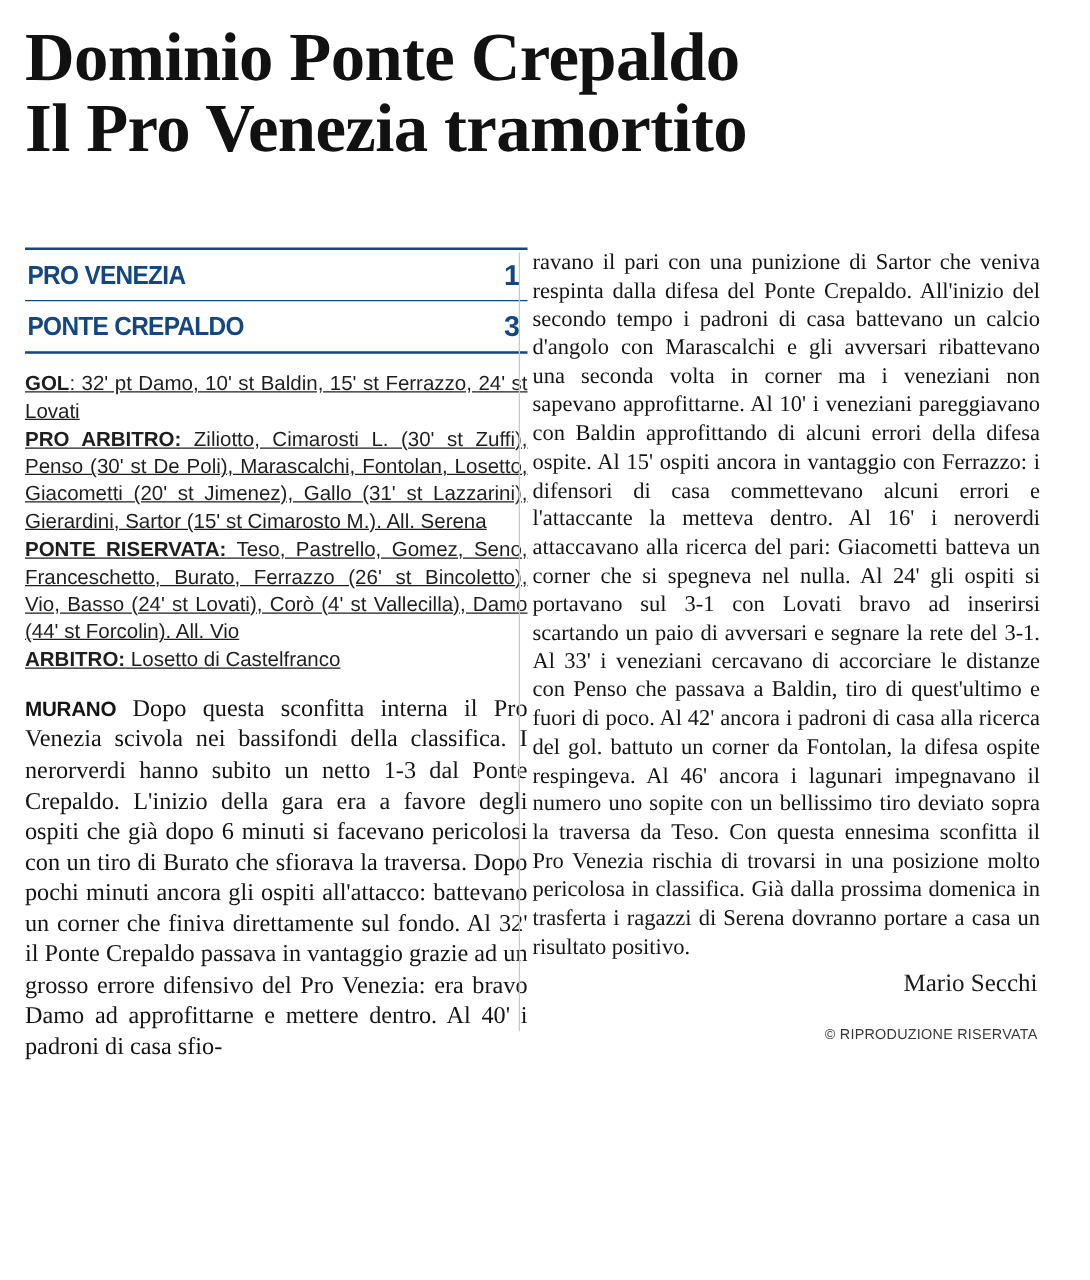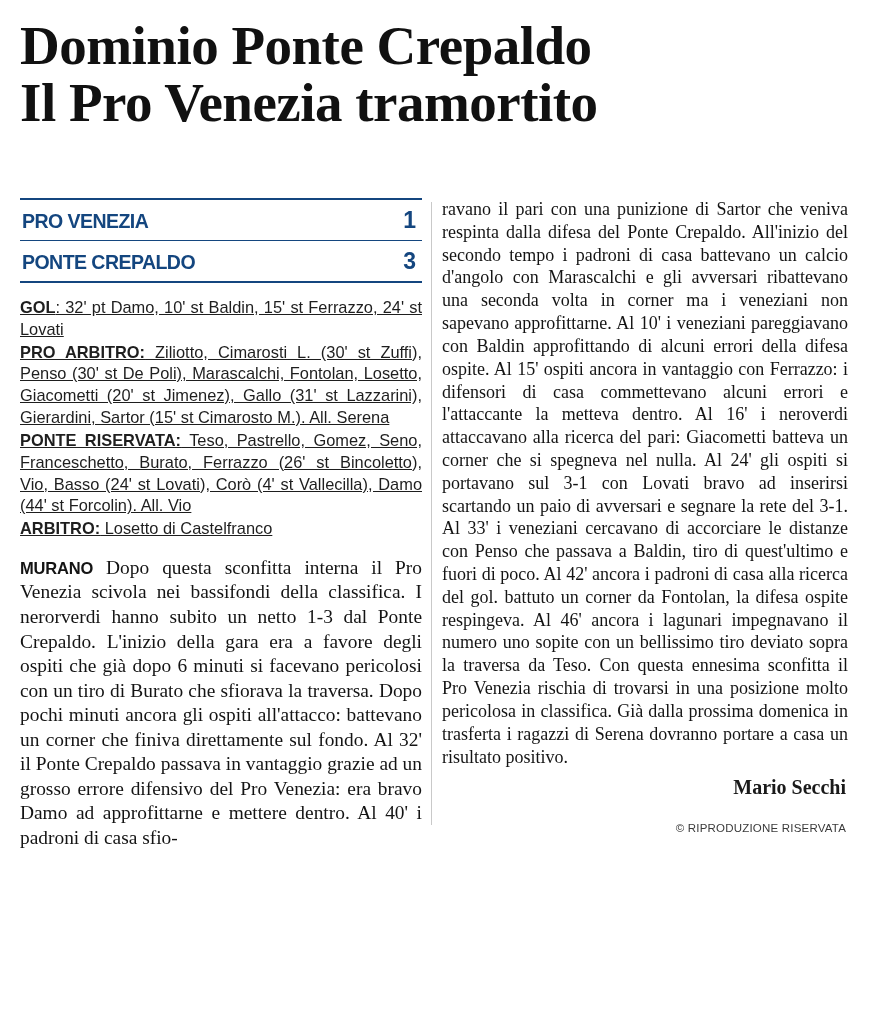--- a/index.html
+++ b/index.html
@@ -39,21 +39,21 @@
     white-space: nowrap;
   }
 
   
   .columns {
     position: absolute;
     top: 198px;
     left: 2px;
     width: 834px;
     display: flex;
-    gap: 20px;
+    gap: 4px;
   }
   .col-left {
     width: 402px;
   }
   .col-right {
     width: 406px;
     position: relative;
   }
   .col-right:before {
     content: "";
@@ -134,21 +134,21 @@
     letter-spacing: -0.2px;
     margin-top: 22px;
   }
   .col-right .article {
     font-size: 18px;
     line-height: 1.268;
   }
 
   .byline {
     font-family: "Liberation Serif", serif;
-    font-weight: bold;
+    font-weight: normal;
     font-size: 20px;
     text-align: right;
     margin-top: 8px;
     padding-right: 2px;
   }
   .copyright {
     font-family: "Liberation Sans", sans-serif;
     font-size: 11.5px;
     letter-spacing: 0.2px;
     text-align: right;

